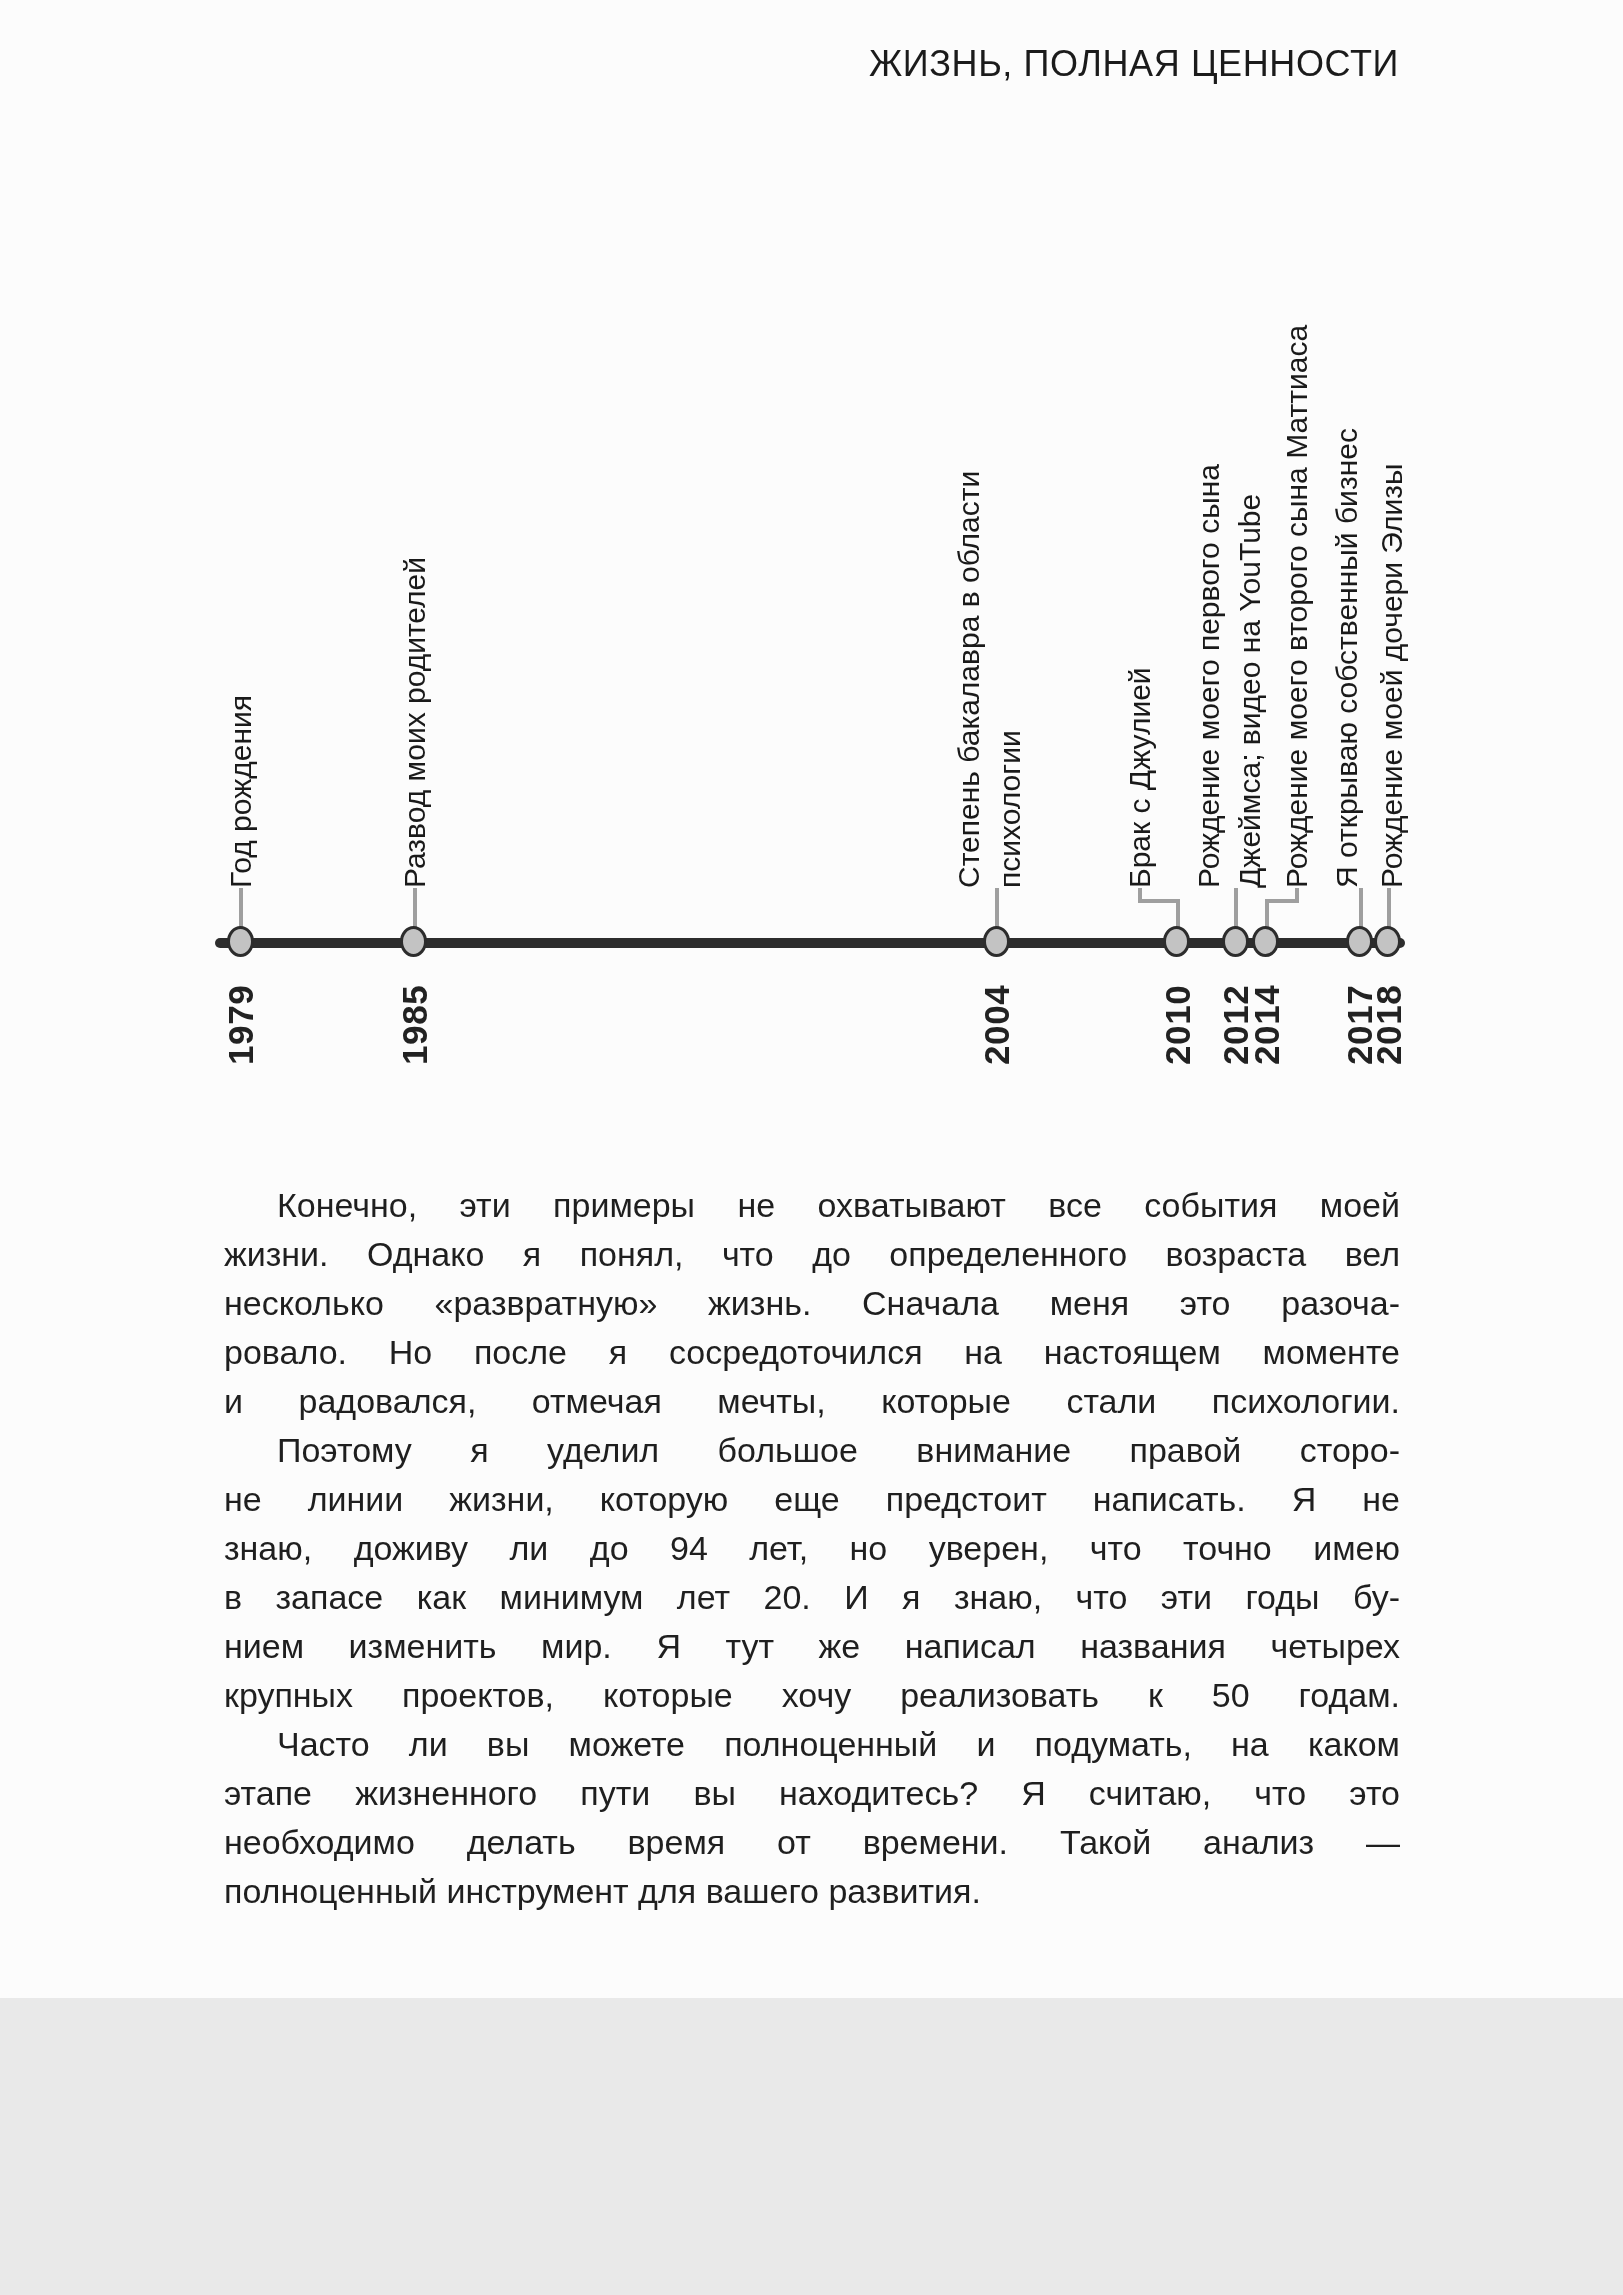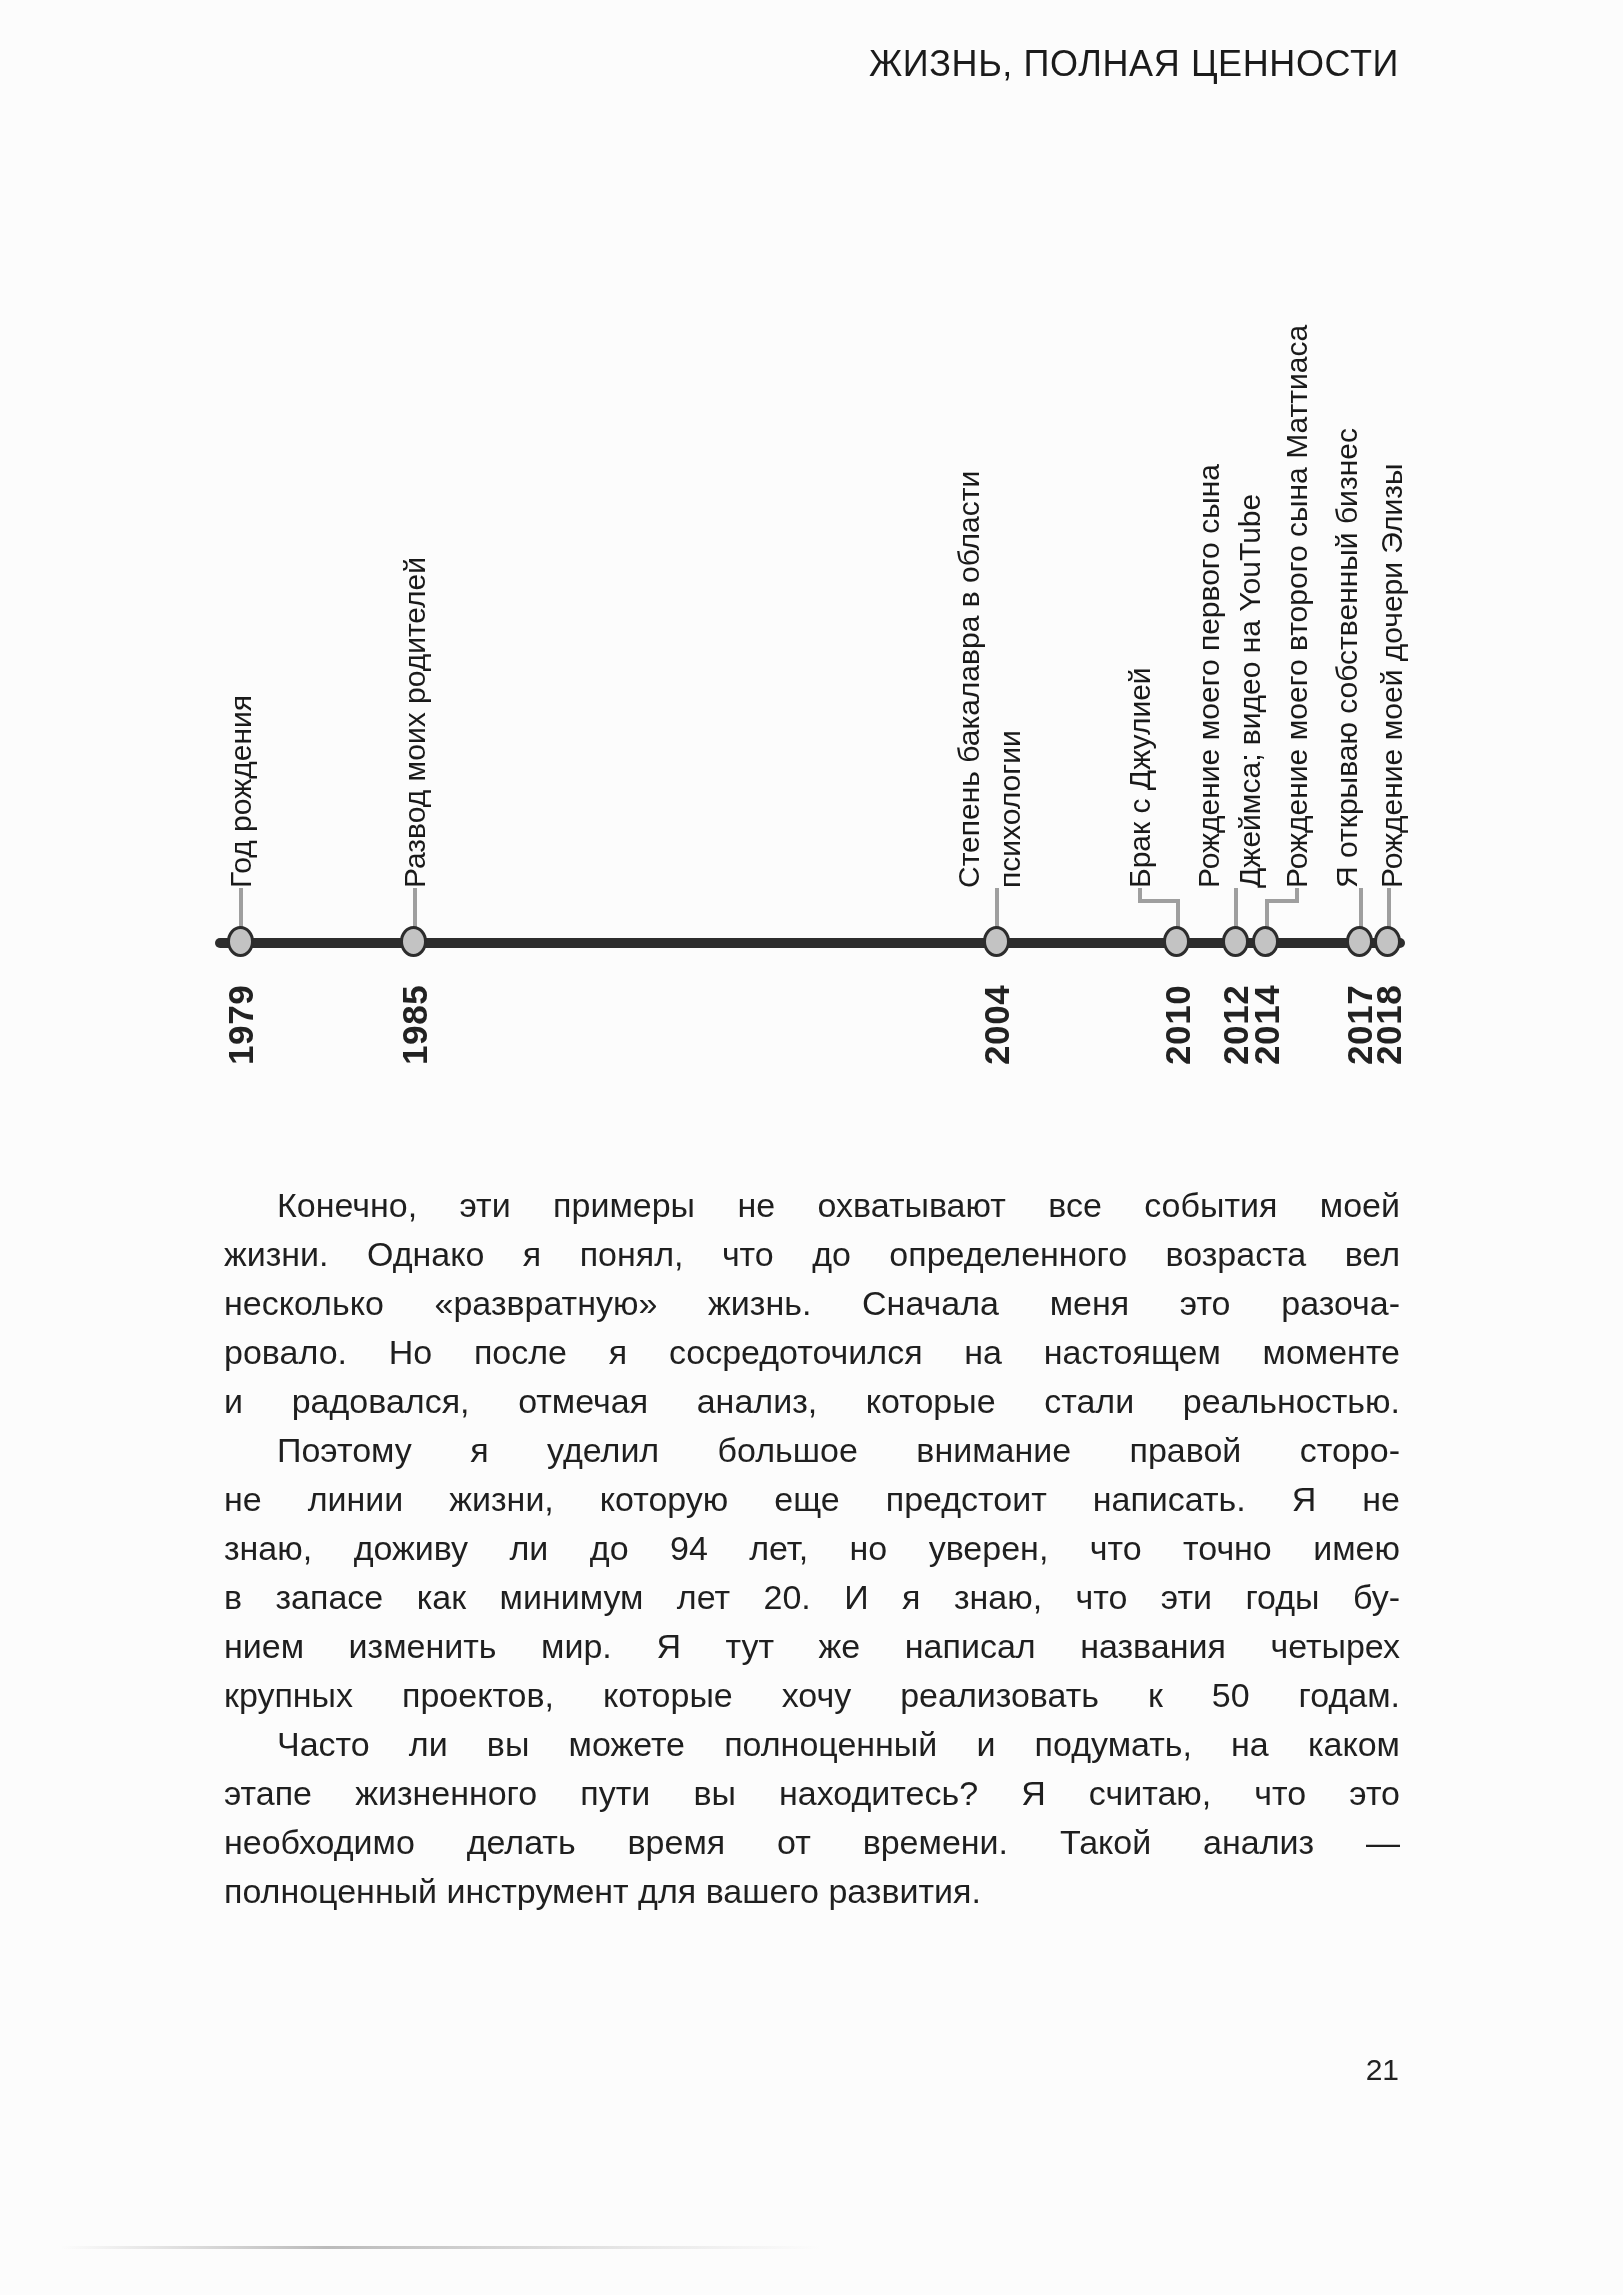--- a/index.html
+++ b/index.html
@@ -1,20 +1,20 @@
 <!DOCTYPE html>
 <html lang="ru" style="font-size:10px"><head>
 <meta charset="utf-8">
 <style>
   html, body { margin: 0; padding: 0; }
   body { background: #e9e9e9; }
   .page {
     position: relative;
     width: 1623px;
-    height: 2295px;
+    height: 1998px;
     margin: 0 auto;
     background: #fcfcfc;
     overflow: hidden;
     font-family: "Liberation Sans", "DejaVu Sans", sans-serif;
     color: #1f1f1f;
   }
 
   
   .running-head {
     position: absolute;
@@ -173,21 +173,21 @@
       <div class="anchor" style="left: 1372px; top: 1065px;">
         <span class="rot rot-year">2018</span>
       </div>
     </div>
 
   <div class="body-text" id="body-text">
       <div class="body-line indent">Конечно, эти примеры не охватывают все события моей</div>
       <div class="body-line">жизни. Однако я понял, что до определенного возраста вел</div>
       <div class="body-line">несколько «развратную» жизнь. Сначала меня это разоча-</div>
       <div class="body-line">ровало. Но после я сосредоточился на настоящем моменте</div>
-      <div class="body-line">и радовался, отмечая анализ, которые стали реальностью.</div>
+      <div class="body-line">и радовался, отмечая мечты, которые стали психологии.</div>
       <div class="body-line indent">Поэтому я уделил большое внимание правой сторо-</div>
       <div class="body-line">не линии жизни, которую еще предстоит написать. Я не</div>
       <div class="body-line">знаю, доживу ли до 94 лет, но уверен, что точно имею</div>
       <div class="body-line">в запасе как минимум лет 20. И я знаю, что эти годы бу-</div>
       <div class="body-line">нием изменить мир. Я тут же написал названия четырех</div>
       <div class="body-line">крупных проектов, которые хочу реализовать к 50 годам.</div>
       <div class="body-line indent">Часто ли вы можете полноценный и подумать, на каком</div>
       <div class="body-line">этапе жизненного пути вы находитесь? Я считаю, что это</div>
       <div class="body-line">необходимо делать время от времени. Такой анализ —</div>
       <div class="body-line last-left">полноценный инструмент для вашего развития.</div>

